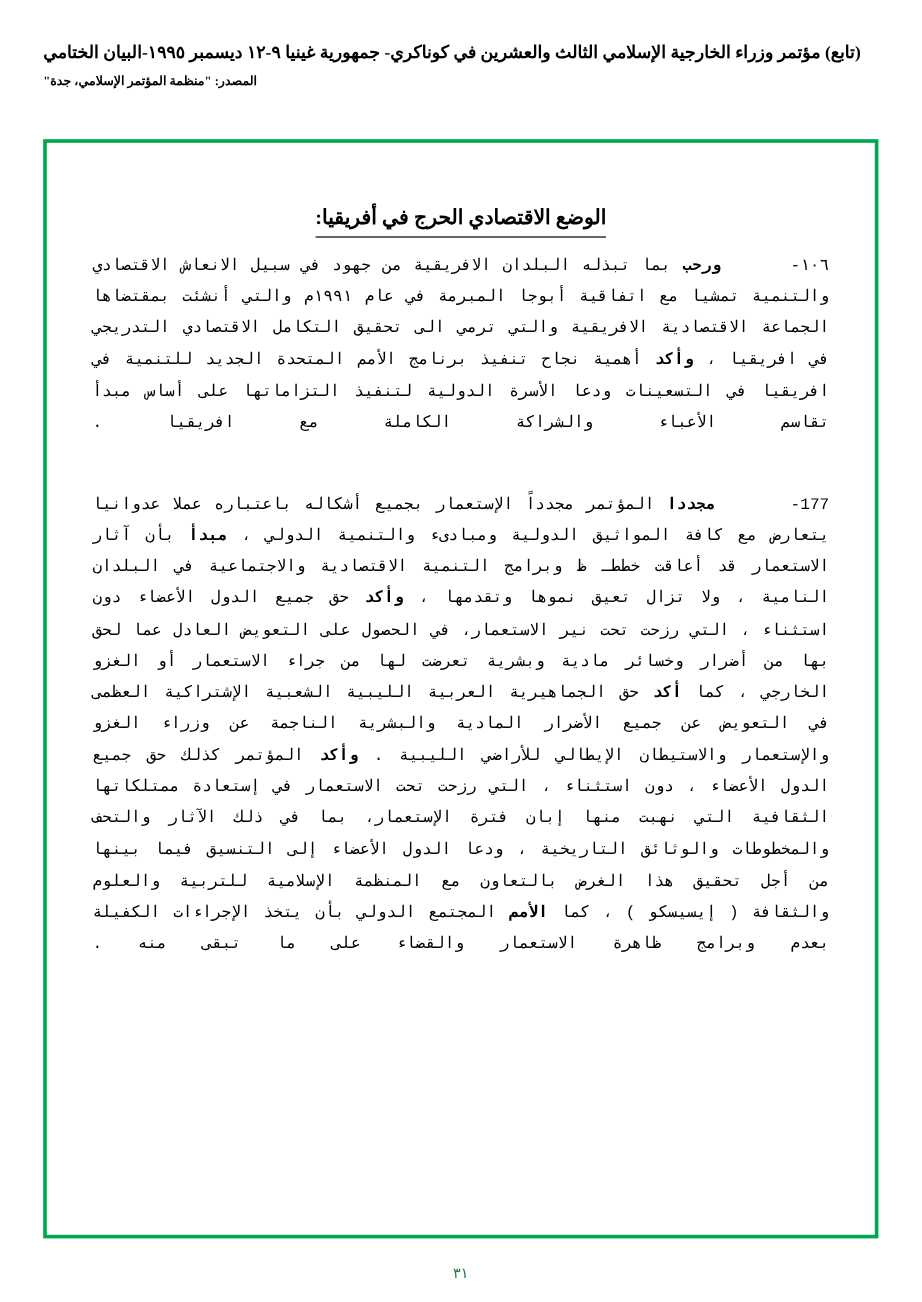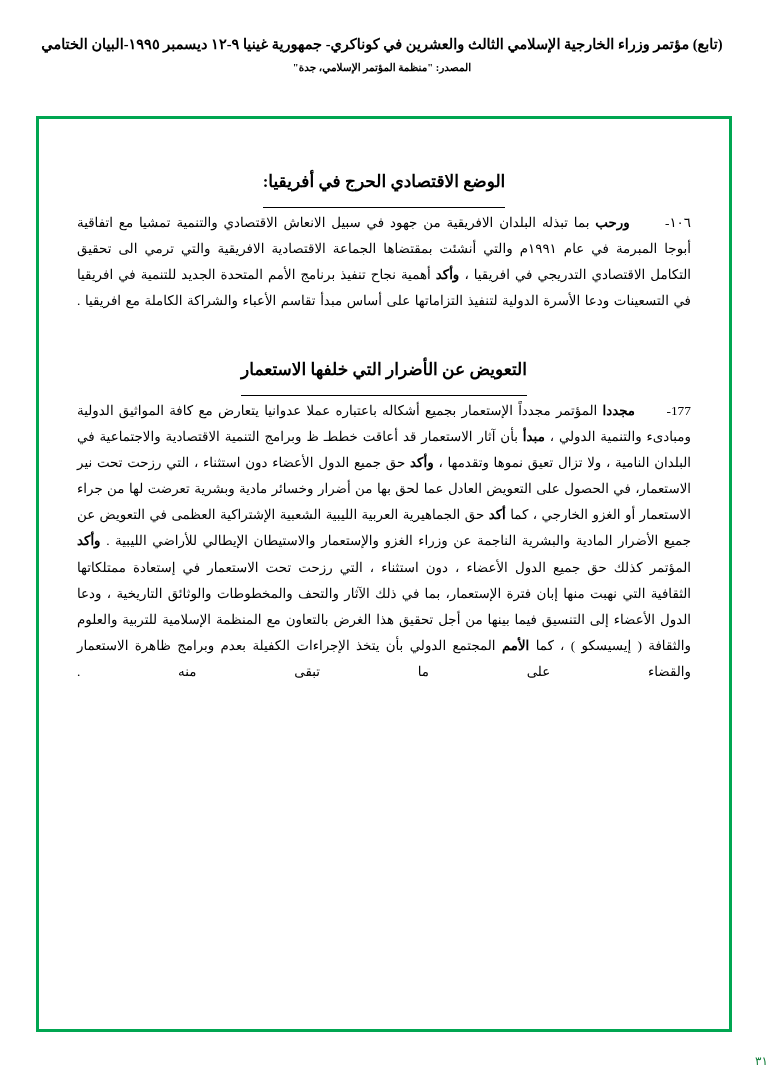--- a/index.html
+++ b/index.html
@@ -19,22 +19,22 @@
 
   .page {
     width: 768px;
     height: 1085px;
     position: relative;
     box-sizing: border-box;
   }
 
   
   .header {
-    padding: 34px 28px 0 24px;
-    text-align: center;
+    padding: 34px 28px 0 36px;
+    text-align: left;
   }
   .header-title {
     font-family: "Liberation Serif", "DejaVu Serif", serif;
     font-weight: bold;
     font-size: 14.5px;
     line-height: 1.4;
     color: #000;
     direction: rtl;
     white-space: nowrap;
   }
@@ -68,34 +68,35 @@
     font-size: 17px;
     letter-spacing: 0.5px;
     margin: 18px 0 18px 0;
     color: #000;
     text-decoration: none;
     position: relative;
     display: block;
   }
   .section-title .ul {
     border-bottom: 1.5px solid #000;
-    padding-bottom: 16px;
+    padding-bottom: 6px;
   }
   .section-title.first {
     margin-top: 22px;
   }
 
   .para {
     font-size: 13.4px;
     line-height: 1.95;
     text-align: justify;
     text-justify: inter-word;
     margin: 16px 0 14px 0;
     direction: rtl;
     word-spacing: 1px;
+    font-family: Liberation Mono, monospace;
   }
   .para.second {
     margin-top: 16px;
   }
   .num {
     font-weight: normal;
     letter-spacing: 1px;
   }
   .b {
     font-weight: bold;
@@ -106,20 +107,21 @@
     content: "";
     display: inline-block;
     width: 100%;
   }
 
   .footer {
     position: absolute;
     bottom: 16px;
     left: 0;
     right: 0;
+    text-align: center;
     font-size: 12px;
     color: #15803d;
     letter-spacing: 1px;
   }
 </style>
 </head>
 <body>
 
 <div class="page">
 
@@ -137,23 +139,20 @@
 
       <p class="para">
         <span class="num">١٠٦-</span>
         &nbsp;&nbsp;&nbsp;&nbsp;
         <span class="b">ورحب</span>
         <span>بما تبذله البلدان الافريقية من جهود في سبيل الانعاش الاقتصادي والتنمية تمشيا مع اتفاقية أبوجا المبرمة في عام ١٩٩١م والتي أنشئت بمقتضاها الجماعة الاقتصادية الافريقية والتي ترمي الى تحقيق التكامل الاقتصادي التدريجي في افريقيا ،</span>
         <span class="b">وأكد</span>
         <span>أهمية نجاح تنفيذ برنامج الأمم المتحدة الجديد للتنمية في افريقيا في التسعينات ودعا الأسرة الدولية لتنفيذ التزاماتها على أساس مبدأ تقاسم الأعباء والشراكة الكاملة مع افريقيا .</span>
       </p>
 
-      <h2 class="section-title">
-        <span class="ul">التعويض عن الأضرار التي خلفها الاستعمار</span>
-      </h2>
 
       <p class="para second">
         <span class="num">177-</span>
         &nbsp;&nbsp;&nbsp;&nbsp;
         <span class="b">مجددا</span>
         <span>المؤتمر مجدداً الإستعمار بجميع أشكاله باعتباره عملا عدوانيا يتعارض مع كافة المواثيق الدولية ومبادىء والتنمية الدولي ،</span>
         <span class="b">مبدأ</span>
         <span>بأن آثار الاستعمار قد أعاقت خططـ ظ وبرامج التنمية الاقتصادية والاجتماعية في البلدان النامية ، ولا تزال تعيق نموها وتقدمها ،</span>
         <span class="b">وأكد</span>
         <span>حق جميع الدول الأعضاء دون استثناء ، التي رزحت تحت نير الاستعمار، في الحصول على التعويض العادل عما لحق بها من أضرار وخسائر مادية وبشرية تعرضت لها من جراء الاستعمار أو الغزو الخارجي ، كما</span>

